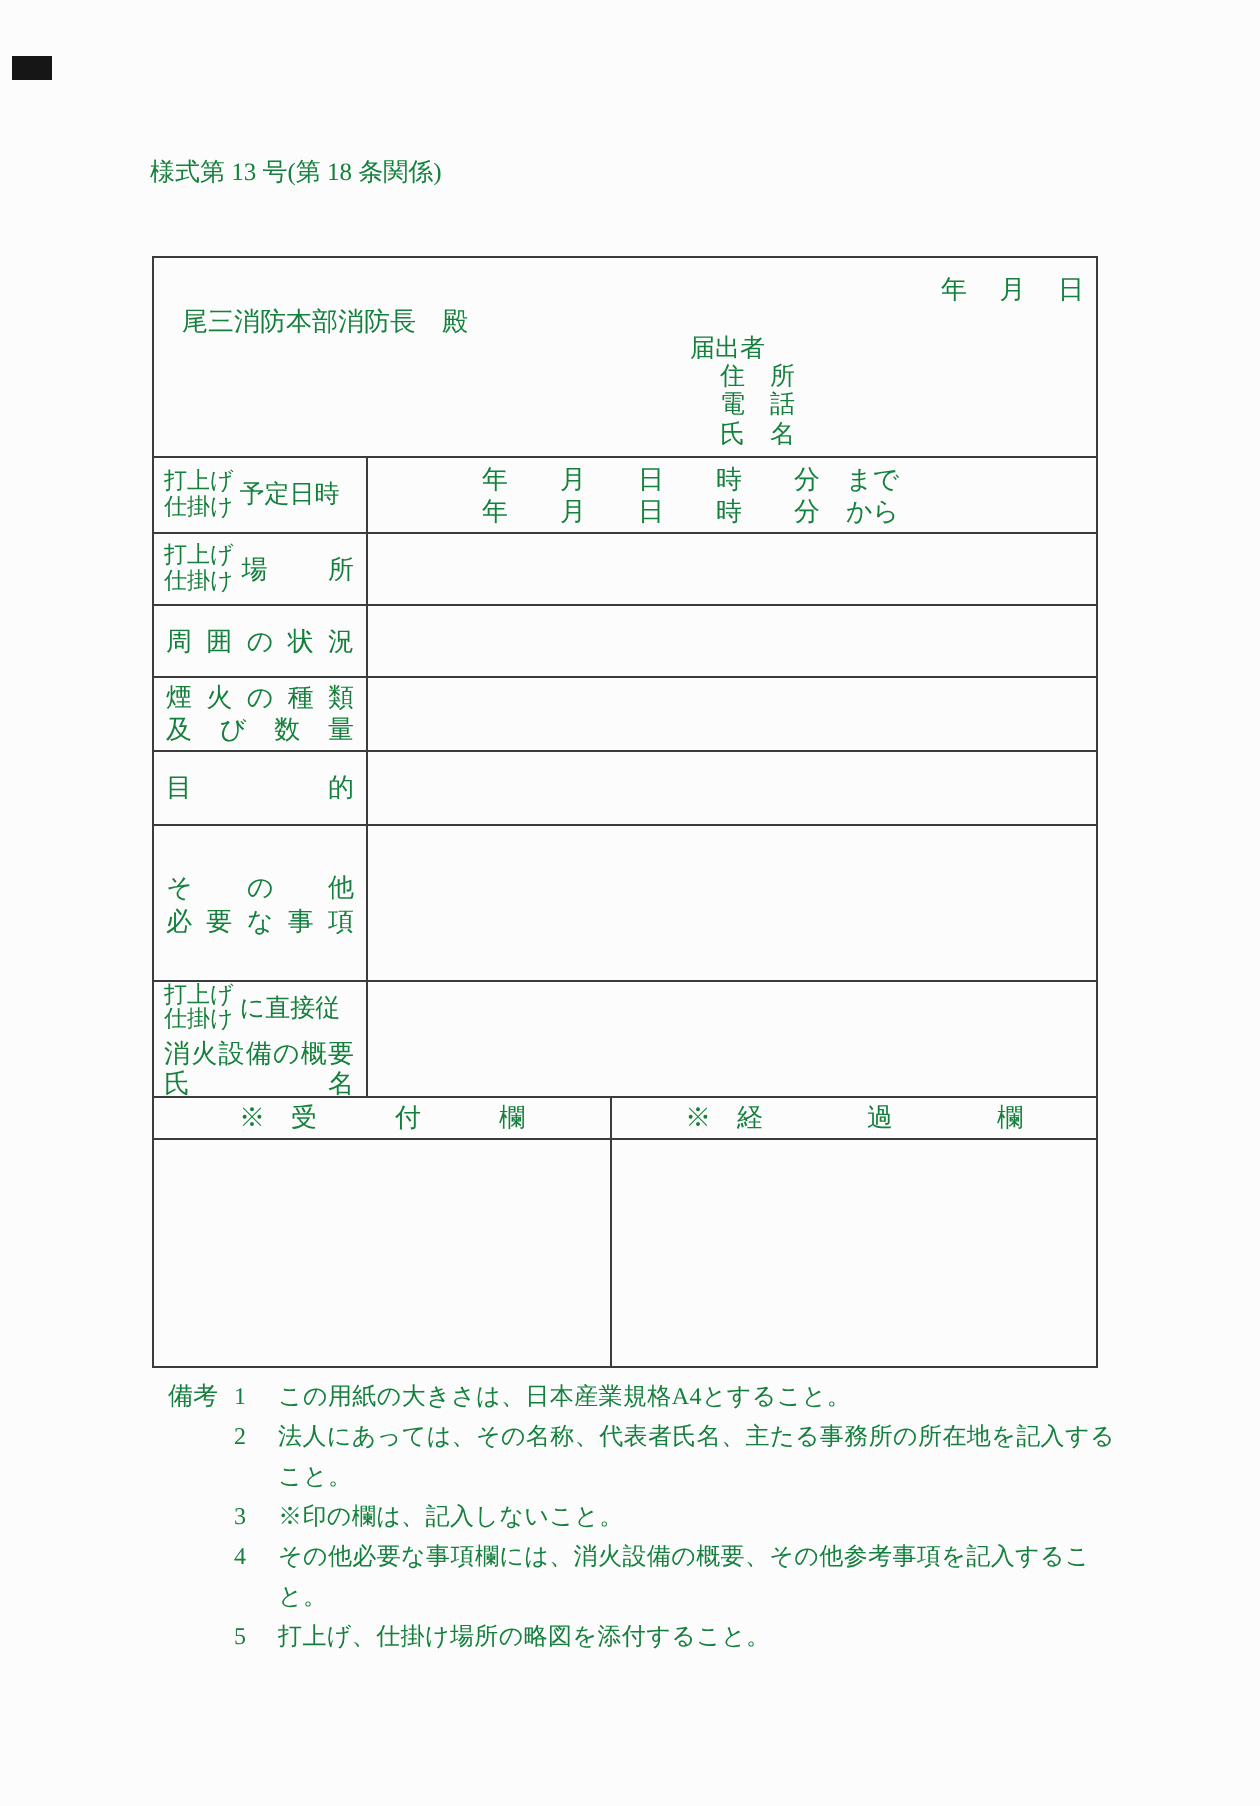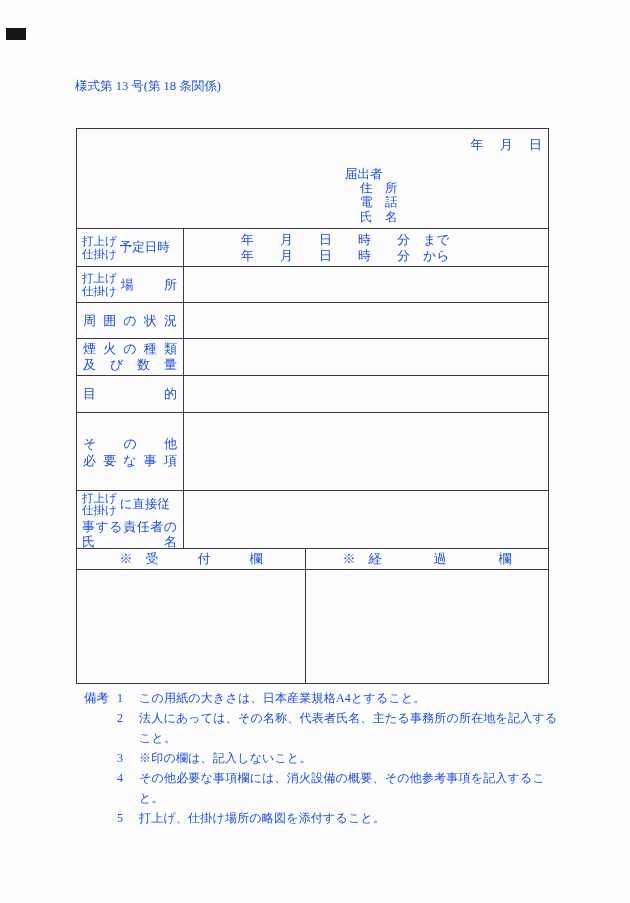--- a/index.html
+++ b/index.html
@@ -1,20 +1,20 @@
 <!DOCTYPE html>
 <html><head>
 <meta charset="utf-8">
 <style>
   * { margin:0; padding:0; box-sizing:border-box; }
   html,body { background:#e8e8e8; }
   body { width:630px; height:903px; }
   .page {
     position:relative; width:630px; height:903px; background:#fcfcfc;
-    overflow:hidden; color:#1d4ed8;
+    overflow:hidden; color:#15803d;
     font-family:"Liberation Serif","DejaVu Serif",serif;
   }
   .scan-mark { position:absolute; left:6px; top:28px; width:20px; height:12px; background:#161616; }
 
   .form-number { position:absolute; left:75px; top:78px; font-size:12.5px; }
 
   .title { position:absolute; left:224px; top:95px; display:flex; align-items:center; gap:4px; font-size:13.5px; }
   .title .wide { letter-spacing:10px; }
   .title-stack { display:inline-flex; flex-direction:column; font-size:12px; line-height:12.5px; letter-spacing:4px; text-align:left; }
 
@@ -54,20 +54,21 @@
   <div class="scan-mark"></div>
 
   <div class="form-number">様式第 13 号(第 18 条関係)</div>
 
 
   <div class="form-table">
 
     <div class="trow first">
       <div class="hd-cell">
         <div class="hd-date">年　 月　 日</div>
+        <div class="hd-addressee">尾三消防本部消防長　殿</div>
         <div class="hd-notifier">
           <div>届出者</div>
           <div class="fields">
             <div>住　所</div>
             <div>電　話</div>
             <div>氏　名</div>
           </div>
         </div>
       </div>
     </div>
@@ -129,21 +130,21 @@
 
     <div class="trow" style="height:58px">
       <div class="tlabel col" style="padding:4px 6px 3px 5px; line-height:15px; justify-content:center">
         <span style="display:flex; align-items:center">
           <span class="lstack">
             <span>打上げ</span>
             <span>仕掛け</span>
           </span>
           <span class="lside">に直接従</span>
         </span>
-        <span class="just" style="margin-top:2px">事する責任者の</span>
+        <span class="just" style="margin-top:2px">消火設備の概要</span>
         <span class="just">氏 名</span>
       </div>
       <div class="tvalue"></div>
     </div>
 
     <div class="trow stamp-h">
       <div class="scell scell-l">※　受　　　付　　　欄</div>
       <div class="scell scell-r" style="display:flex;align-items:center;justify-content:center">※　経　　　　過　　　　欄</div>
     </div>
 

